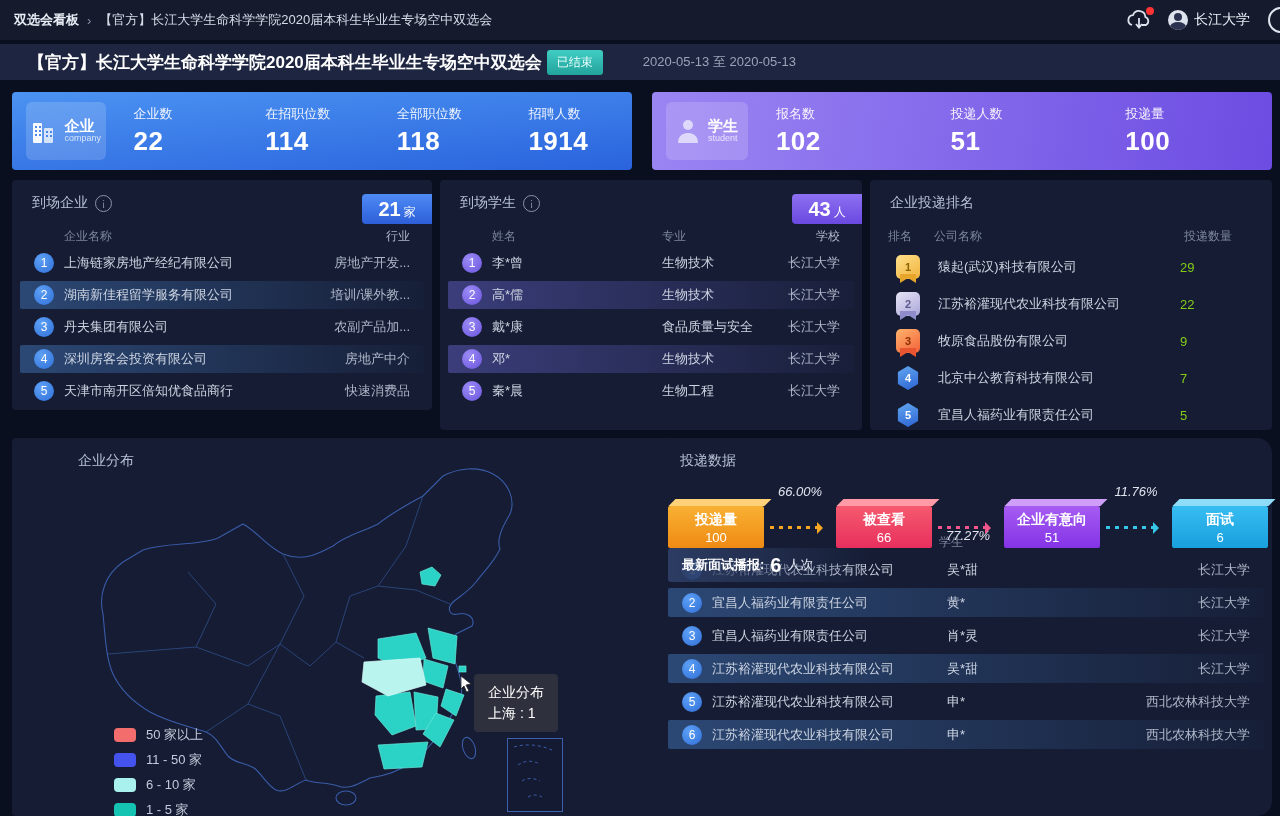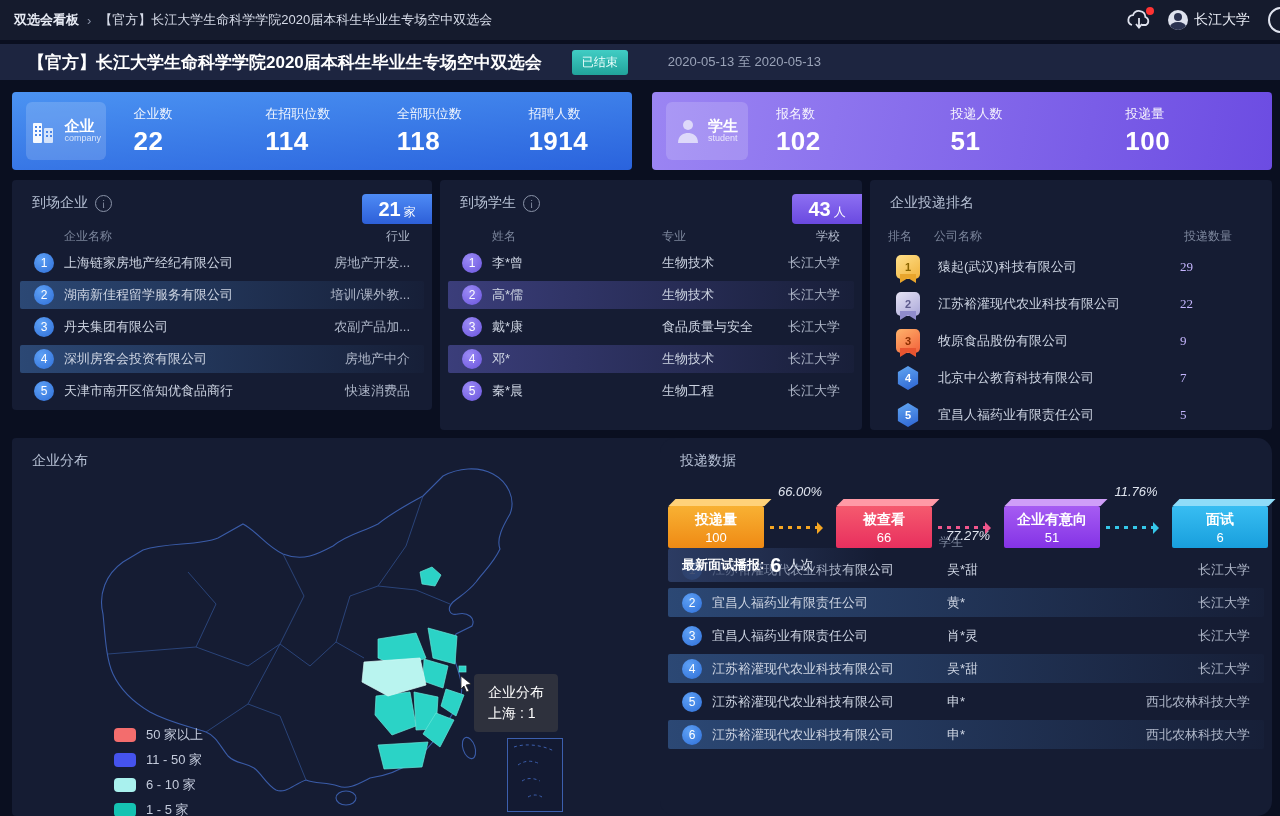--- a/index.html
+++ b/index.html
@@ -16,21 +16,21 @@
   .red-dot{position:absolute;right:-2px;top:-2px;width:8px;height:8px;border-radius:50%;background:#f33;}
   .avatar{width:20px;height:20px;border-radius:50%;background:#dfe3ee;position:relative;overflow:hidden;margin-right:6px;}
   .avatar::before{content:'';position:absolute;left:6px;top:3px;width:8px;height:8px;border-radius:50%;background:#2b3350;}
   .avatar::after{content:'';position:absolute;left:2px;top:12px;width:16px;height:10px;border-radius:50%;background:#2b3350;}
   .uname{font-size:14px;color:#e8ecf5;margin-right:18px;}
   .edge-circle{width:22px;height:22px;border:2px solid #dfe3ee;border-radius:50%;margin-right:-14px;}
 
   
   .titlebar{position:absolute;left:0;top:44px;width:1280px;height:36px;background:#1d2540;display:flex;align-items:center;}
   .pg-title{margin-left:28px;font-size:17px;font-weight:bold;color:#fff;}
-  .status-badge{margin-left:30px;background:linear-gradient(180deg,#41cdc4,#21a39b);color:#eefffd;font-size:12px;
+  .status-badge{margin-left:5px;background:linear-gradient(180deg,#41cdc4,#21a39b);color:#eefffd;font-size:12px;
     padding:4px 10px;border-radius:3px;}
   .date-range{margin-left:40px;font-size:13px;color:#9aa3b8;}
   .title-right{position:absolute;right:14px;display:flex;align-items:center;}
   .seg{display:flex;border:1px solid #3c4a6e;border-radius:3px;overflow:hidden;}
   .seg-btn{width:70px;height:26px;display:flex;align-items:center;justify-content:center;font-size:13px;color:#9aa3b8;cursor:pointer;}
   .seg-btn.active{background:#3e7be8;color:#fff;}
   .detail-link{margin-left:22px;font-size:14px;font-weight:bold;color:#fff;text-decoration:underline;cursor:pointer;}
 
   
   .card{position:absolute;top:92px;height:78px;border-radius:4px;display:flex;align-items:center;color:#fff;}
@@ -44,21 +44,21 @@
   .stat-col{width:125px;margin-left:28px;}
   .card.student .stat-col{width:172px;}
   .stat-label{font-size:13px;opacity:.92;}
   .stat-value{font-size:26px;font-weight:bold;margin-top:3px;letter-spacing:.5px;}
 
   
   .panel{position:absolute;background:#151c33;border-radius:4px;}
   .p-company{left:12px;top:180px;width:420px;height:230px;}
   .p-student{left:440px;top:180px;width:422px;height:250px;}
   .p-rank{left:870px;top:180px;width:402px;height:250px;}
-  .p-map{left:12px;top:438px;width:772px;height:378px;}
+  .p-map{left:12px;top:438px;width:772px;height:378px;padding-left:46px;}
   .p-delivery{left:660px;top:438px;width:612px;height:378px;border-radius:15px;}
   .panel-title{font-size:14px;color:#b6c0d4;padding:14px 0 0 20px;display:flex;align-items:center;gap:7px;}
   .info-icon{width:15px;height:15px;border:1px solid #8b94a9;border-radius:50%;color:#8b94a9;font-size:10px;
     display:flex;align-items:center;justify-content:center;cursor:pointer;transform:rotate(180deg);}
   .count-badge{position:absolute;right:0;top:14px;height:30px;min-width:54px;border-radius:4px 0 0 4px;
     display:flex;align-items:baseline;justify-content:center;gap:3px;padding:0 8px;color:#fff;}
   .count-badge.blue{background:linear-gradient(180deg,#4e8bf5,#2d5fd8);}
   .count-badge.purple{background:linear-gradient(180deg,#8d70f2,#6a49e0);}
   .count-num{font-size:20px;font-weight:bold;line-height:30px;}
   .count-unit{font-size:12px;}
@@ -68,21 +68,21 @@
   .hl-blue{background:linear-gradient(90deg,rgba(62,108,170,.55),rgba(62,108,170,.04));}
   .hl-purple{background:linear-gradient(90deg,rgba(84,84,170,.6),rgba(84,84,170,.05));}
   .g-company{grid-template-columns:30px 1fr auto;}
   .g-student{grid-template-columns:30px 170px 1fr auto;}
   .g-rank{grid-template-columns:46px 1fr 70px;}
   .g-feed{grid-template-columns:30px 235px 1fr auto;}
   .rank-circle{width:20px;height:20px;border-radius:50%;font-size:12px;color:#fff;display:flex;align-items:center;justify-content:center;}
   .rc-blue{background:radial-gradient(circle at 35% 30%,#5da0f5,#2f6fd8);}
   .rc-purple{background:radial-gradient(circle at 35% 30%,#9a8af5,#6b55de);}
   .cell-right{text-align:right;color:#aeb6c8;}
-  .cell-dim{color:#c4b5fd;font-family:Liberation Serif, serif;}
+  .cell-dim{color:#84cc16;}
 
   
   .medal{width:24px;height:24px;border-radius:5px;position:relative;display:flex;align-items:center;justify-content:center;
     font-size:11px;font-weight:bold;}
   .medal::after{content:'';position:absolute;top:19px;left:4px;width:16px;height:9px;
     clip-path:polygon(0 0,100% 0,100% 100%,50% 45%,0 100%);}
   .m1{background:linear-gradient(145deg,#ffe08a,#f0b23c);color:#8a6500;}
   .m1::after{background:#e8a52c;}
   .m2{background:linear-gradient(145deg,#e6e4f5,#a9a6d8);color:#5c5a8c;}
   .m2::after{background:#8f8ccc;}

